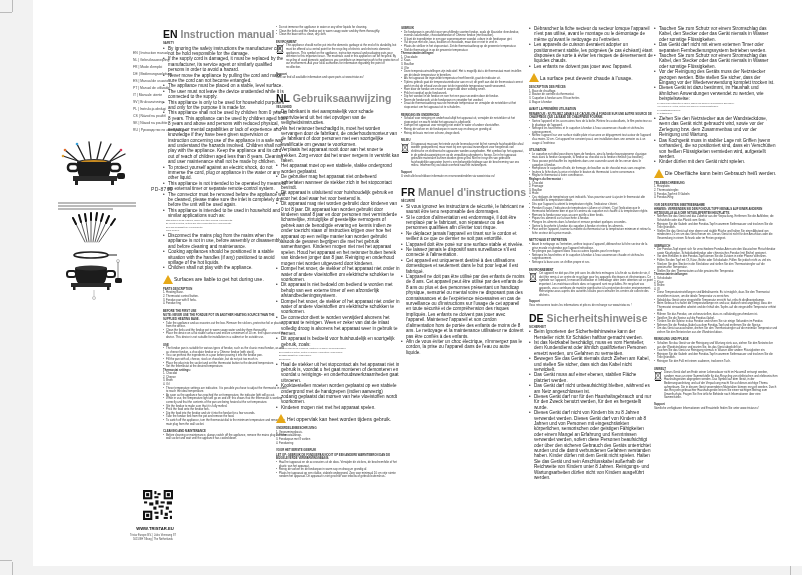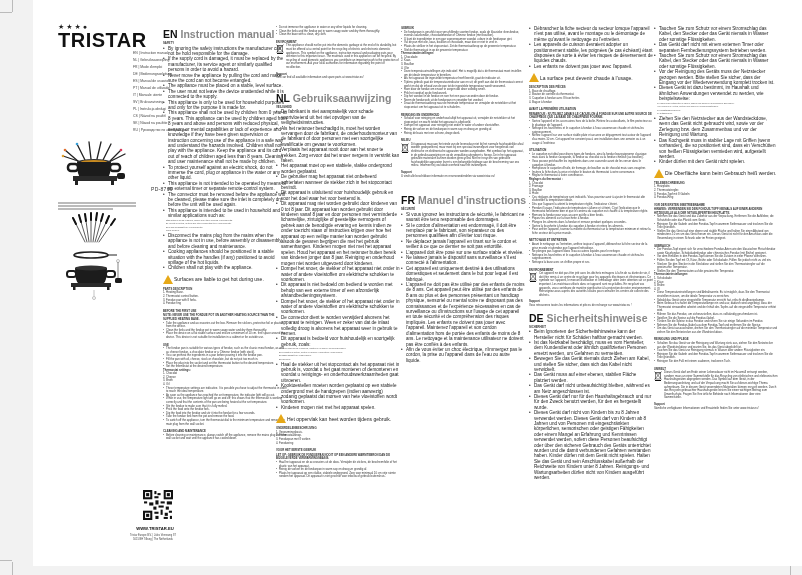--- a/index.html
+++ b/index.html
@@ -61,24 +61,20 @@
 <div class="crop tl1"></div>
 <div class="crop tl2"></div>
 <div class="crop bl1"></div>
 <div class="crop bl2"></div>
 <div class="crop br1"></div>
 <div class="crop br2"></div>
 
 <div class="page">
 
   <div class="cover">
-    <div class="logo">
-      <div class="stars">★★★●</div>
-      <div class="word">TRISTAR</div>
-    </div>
 
     <div class="langs">
       <div>EN | Instruction manual</div>
       <div>NL | Gebruiksaanwijzing</div>
       <div>FR | Mode d'emploi</div>
       <div>DE | Bedienungsanleitung</div>
       <div>ES | Manual de usuario</div>
       <div>PT | Manual de utilizador</div>
       <div>IT | Manuale utente</div>
       <div>SV | Bruksanvisning</div>
@@ -379,21 +375,21 @@
             <line x1="0.5" y1="0.5" x2="7.5" y2="8.5" stroke="#333" stroke-width="0.6"></line>
             <line x1="7.5" y1="0.5" x2="0.5" y2="8.5" stroke="#333" stroke-width="0.6"></line>
             <rect x="1" y="9" width="6" height="1" fill="#111"></rect>
           </svg>
         <div>Dit apparaat mag aan het einde van de levensduur niet bij het normale huishoudelijke afval worden gedeponeerd, maar moet bij een speciaal inzamelpunt voor hergebruik van elektrische en elektronische apparaten worden aangeboden. Het symbool op het apparaat, in de gebruiksaanwijzing en op de verpakking attendeert u hierop. De in het apparaat gebruikte materialen kunnen worden gerecycled. Met het recyclen van gebruikte huishoudelijke apparaten levert u een belangrijke bijdrage aan de bescherming van ons milieu. Informeer bij uw lokale overheid naar het inzamelpunt.</div>
       </div>
       <div class="gap"></div>
       <div style="font-weight:bold">Support</div>
       <div>U vindt alle beschikbare informatie en reserveonderdelen via www.tristar.eu!</div>
     </div>
-    <div class="h1" style="margin-top:16px"><span class="lang">FR</span> <span class="title">Manuel d'instructions</span></div>
+    <div class="h1" style="margin-top:8px"><span class="lang">FR</span> <span class="title">Manuel d'instructions</span></div>
     <div class="sub">SÉCURITÉ</div>
     <ul>
       <li class="big">Si vous ignorez les instructions de sécurité, le fabricant ne saurait être tenu responsable des dommages.</li>
       <li class="big">Si le cordon d'alimentation est endommagé, il doit être remplacé par le fabricant, son réparateur ou des personnes qualifiées afin d'éviter tout risque.</li>
       <li class="big">Ne déplacez jamais l'appareil en tirant sur le cordon et veillez à ce que ce dernier ne soit pas entortillé.</li>
       <li class="big">L'appareil doit être posé sur une surface stable et nivelée.</li>
       <li class="big">Ne laissez jamais le dispositif sans surveillance s'il est connecté à l'alimentation.</li>
       <li class="big">Cet appareil est uniquement destiné à des utilisations domestiques et seulement dans le but pour lequel il est fabriqué.</li>
       <li class="big">L'appareil ne doit pas être utilisé par des enfants de moins de 8 ans. Cet appareil peut être utilisé par des enfants de 8 ans ou plus et des personnes présentant un handicap physique, sensoriel ou mental voire ne disposant pas des connaissances et de l'expérience nécessaires en cas de surveillance ou d'instructions sur l'usage de cet appareil en toute sécurité et de compréhension des risques impliqués. Les enfants ne doivent pas jouer avec l'appareil. Maintenez l'appareil et son cordon d'alimentation hors de portée des enfants de moins de 8 ans. Le nettoyage et la maintenance utilisateur ne doivent pas être confiés à des enfants.</li>
       <li class="big">Afin de vous éviter un choc électrique, n'immergez pas le cordon, la prise ou l'appareil dans de l'eau ou autre liquide.</li>

